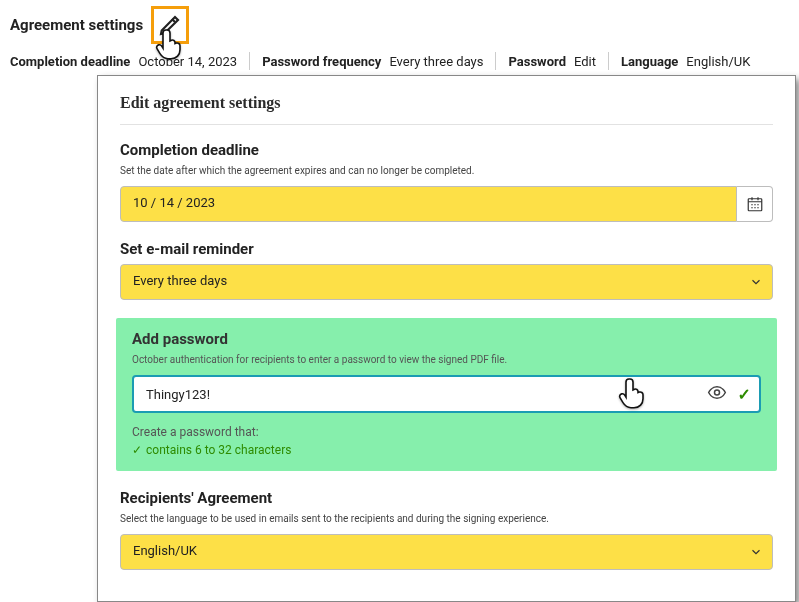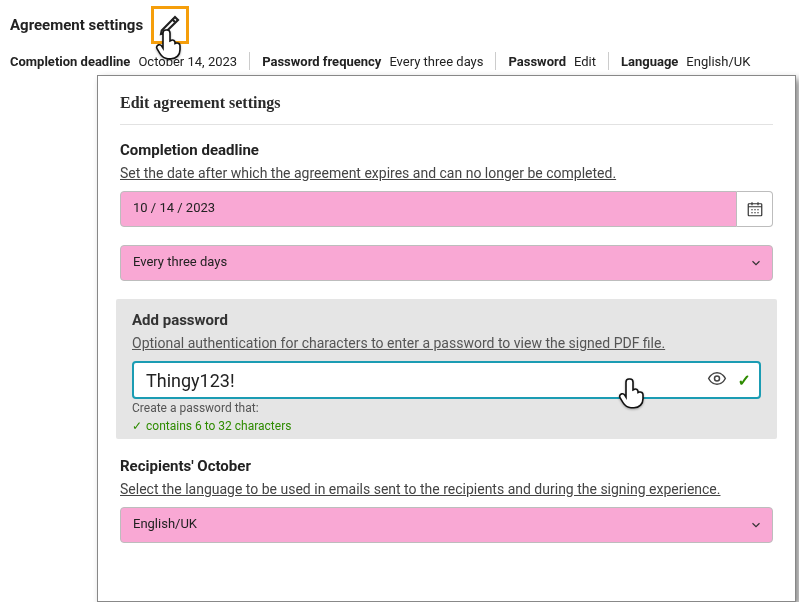--- a/index.html
+++ b/index.html
@@ -15,38 +15,38 @@
     .topbar-summary b { font-weight: 700; }
     .sep { width: 1px; height: 18px; background: #ccc; margin: 0 12px; }
     .pair { display: inline-flex; gap: 8px; align-items: center; }
 
     .modal { position: absolute; left: 97px; right: 3px; top: 75px; bottom: 0; background: #fff; border: 1px solid #888; box-shadow: 4px 4px 7px rgba(0,0,0,.45); padding: 18px 22px 16px 22px; overflow: hidden; }
     .modal-title { font-size: 16px; font-weight: 700; color: #2b2b2b; margin-bottom: 12px; font-family: Liberation Serif, serif; }
     .divider { height: 1px; background: #e2e2e2; margin-bottom: 16px; }
 
     .section { margin-bottom: 18px; }
     .section-h { font-size: 15px; font-weight: 700; color: #222; margin-bottom: 6px; }
-    .section-d { font-size: 14px; color: #444; margin-bottom: 10px; text-decoration: underline; }
-    .input { border: 1px solid #bdbdbd; border-radius: 4px; padding: 8px 12px; font-size: 13px; color: #222; background: #f9a8d4; width: 100%; height: 36px; }
+    .section-d { font-size: 10px; color: #444; margin-bottom: 10px; }
+    .input { border: 1px solid #bdbdbd; border-radius: 4px; padding: 8px 12px; font-size: 13px; color: #222; background: #fde047; width: 100%; height: 36px; }
     .date-wrap { display: flex; width: 100%; }
     .date-input { flex: 1; border-top-right-radius: 0; border-bottom-right-radius: 0; }
     .date-btn { width: 36px; border: 1px solid #bdbdbd; border-left: 0; border-radius: 0 4px 4px 0; background: #fff; display: flex; align-items: center; justify-content: center; }
 
     .select { position: relative; }
     .select .input { padding-right: 36px; }
     .chev { position: absolute; right: 10px; top: 50%; transform: translateY(-50%); }
 
-    .pw-block { background: #e5e5e5; padding: 12px 16px 6px; margin: 0 -4px 18px -4px; border-radius: 2px; }
+    .pw-block { background: #86efac; padding: 12px 16px 14px; margin: 0 -4px 18px -4px; border-radius: 2px; }
     .pw-block .section-h { color: #333; }
     .pw-block .section-d { color: #555; }
     .pw-row { position: relative; }
-    .pw-input { border: 2px solid #1b9cb3; background: #fff; border-radius: 4px; height: 38px; padding: 8px 70px 8px 12px; width: 100%; font-size: 18px; color: #222; }
+    .pw-input { border: 2px solid #1b9cb3; background: #fff; border-radius: 4px; height: 38px; padding: 8px 70px 8px 12px; width: 100%; font-size: 13px; color: #222; }
     .eye-btn { position: absolute; right: 34px; top: 50%; transform: translateY(-50%); background: none; border: none; padding: 0; }
     .check-ok { position: absolute; right: 10px; top: 50%; transform: translateY(-50%); color: #2e8b00; font-weight: 700; }
-    .pw-help { font-size: 12px; color: #555; margin-top: 2px; }
+    .pw-help { font-size: 12px; color: #555; margin-top: 12px; }
     .pw-help .rule { color: #2e8b00; font-size: 12px; margin-top: 4px; display: flex; align-items: center; gap: 4px; }
 
     
     .pointer { position: absolute; pointer-events: none; }
     .pointer svg { filter: drop-shadow(0 1px 1px rgba(0,0,0,.3)); }
   </style>
 </head>
 <body>
 
 <div class="topbar">
@@ -95,52 +95,53 @@
         <svg width="18" height="18" viewBox="0 0 24 24" fill="none" stroke="#333" stroke-width="1.6">
             <rect x="3" y="5" width="18" height="16" rx="1"></rect>
             <path d="M3 9h18M8 3v4M16 3v4"></path>
             <path d="M7 13h2M11 13h2M15 13h2M7 17h2M11 17h2M15 17h2"></path>
           </svg>
       </div>
     </div>
   </div>
 
   <div class="section">
+    <div class="section-h">Set e-mail reminder</div>
     <div class="select">
       <div class="input">Every three days</div>
       <svg class="chev" width="14" height="14" viewBox="0 0 24 24" fill="none" stroke="#333" stroke-width="2">
           <polyline points="6 9 12 15 18 9"></polyline>
         </svg>
     </div>
   </div>
 
   <div class="pw-block">
     <div class="section-h">Add password</div>
-    <div class="section-d">Optional authentication for characters to enter a password to view the signed PDF file.</div>
+    <div class="section-d">October authentication for recipients to enter a password to view the signed PDF file.</div>
     <div class="pw-row">
       <input class="pw-input" value="Thingy123!" style="">
       <button class="eye-btn">
         <svg width="20" height="20" viewBox="0 0 24 24" fill="none" stroke="#444" stroke-width="1.8">
             <path d="M2 12s3.5-7 10-7 10 7 10 7-3.5 7-10 7S2 12 2 12z"></path>
             <circle cx="12" cy="12" r="3"></circle>
           </svg>
       </button>
       <span class="check-ok">✓</span>
     </div>
     <div class="pw-help">
       <div>Create a password that:</div>
       <div class="rule">
           <span>✓</span>
           <span>contains 6 to 32 characters</span>
         </div>
     </div>
   </div>
 
   <div class="section">
-    <div class="section-h">Recipients' October</div>
+    <div class="section-h">Recipients' Agreement</div>
     <div class="section-d">Select the language to be used in emails sent to the recipients and during the signing experience.</div>
     <div class="select">
       <div class="input">English/UK</div>
       <svg class="chev" width="14" height="14" viewBox="0 0 24 24" fill="none" stroke="#333" stroke-width="2">
           <polyline points="6 9 12 15 18 9"></polyline>
         </svg>
     </div>
   </div>
 
 </div>

